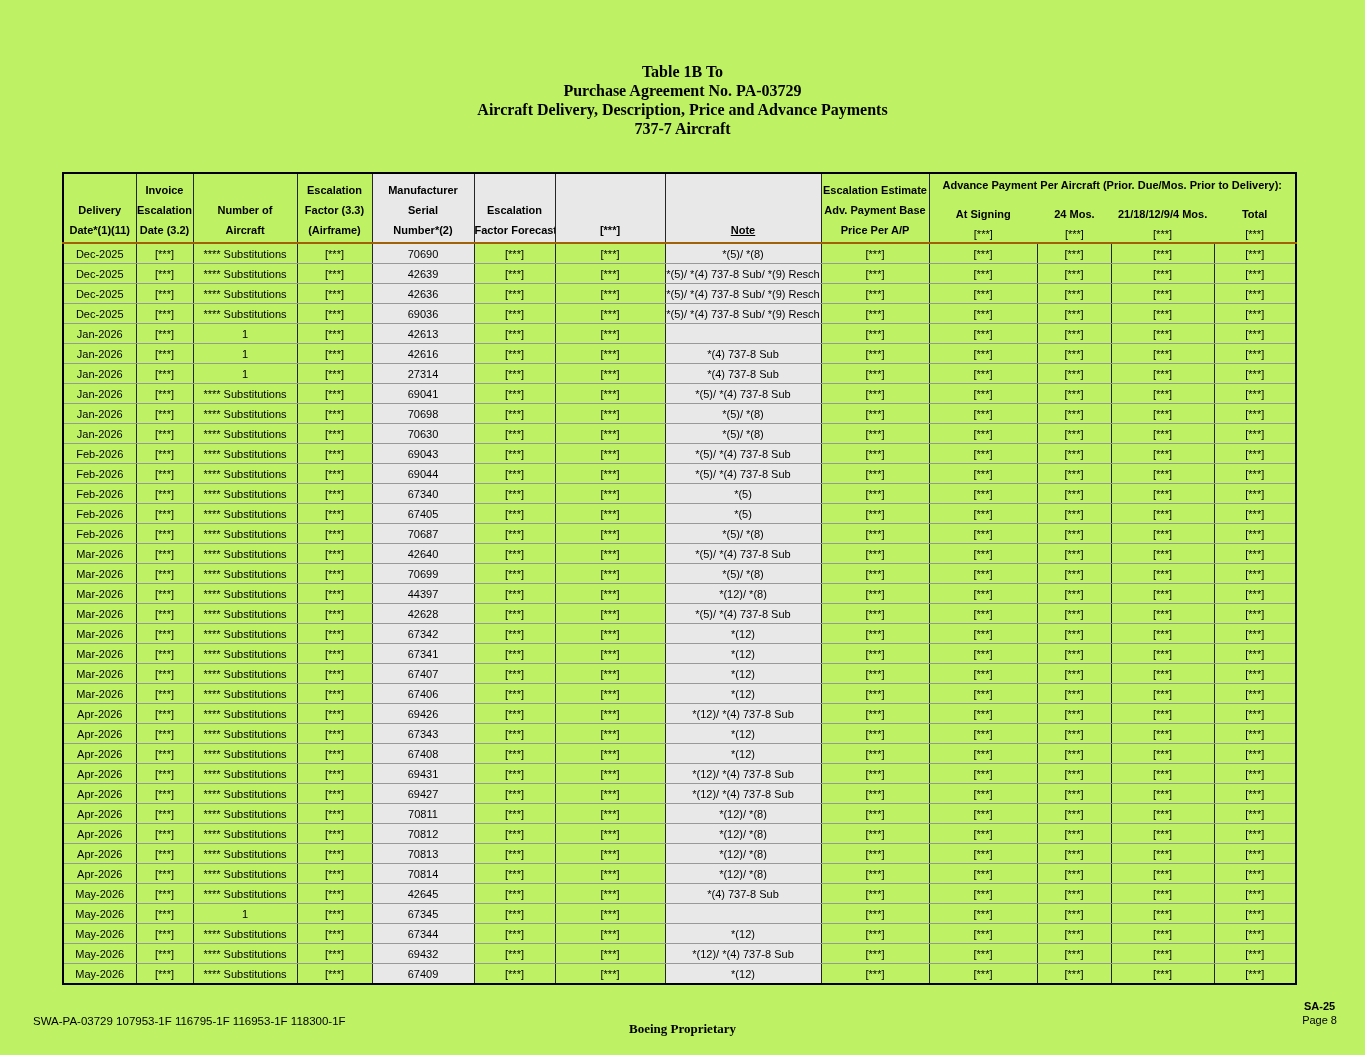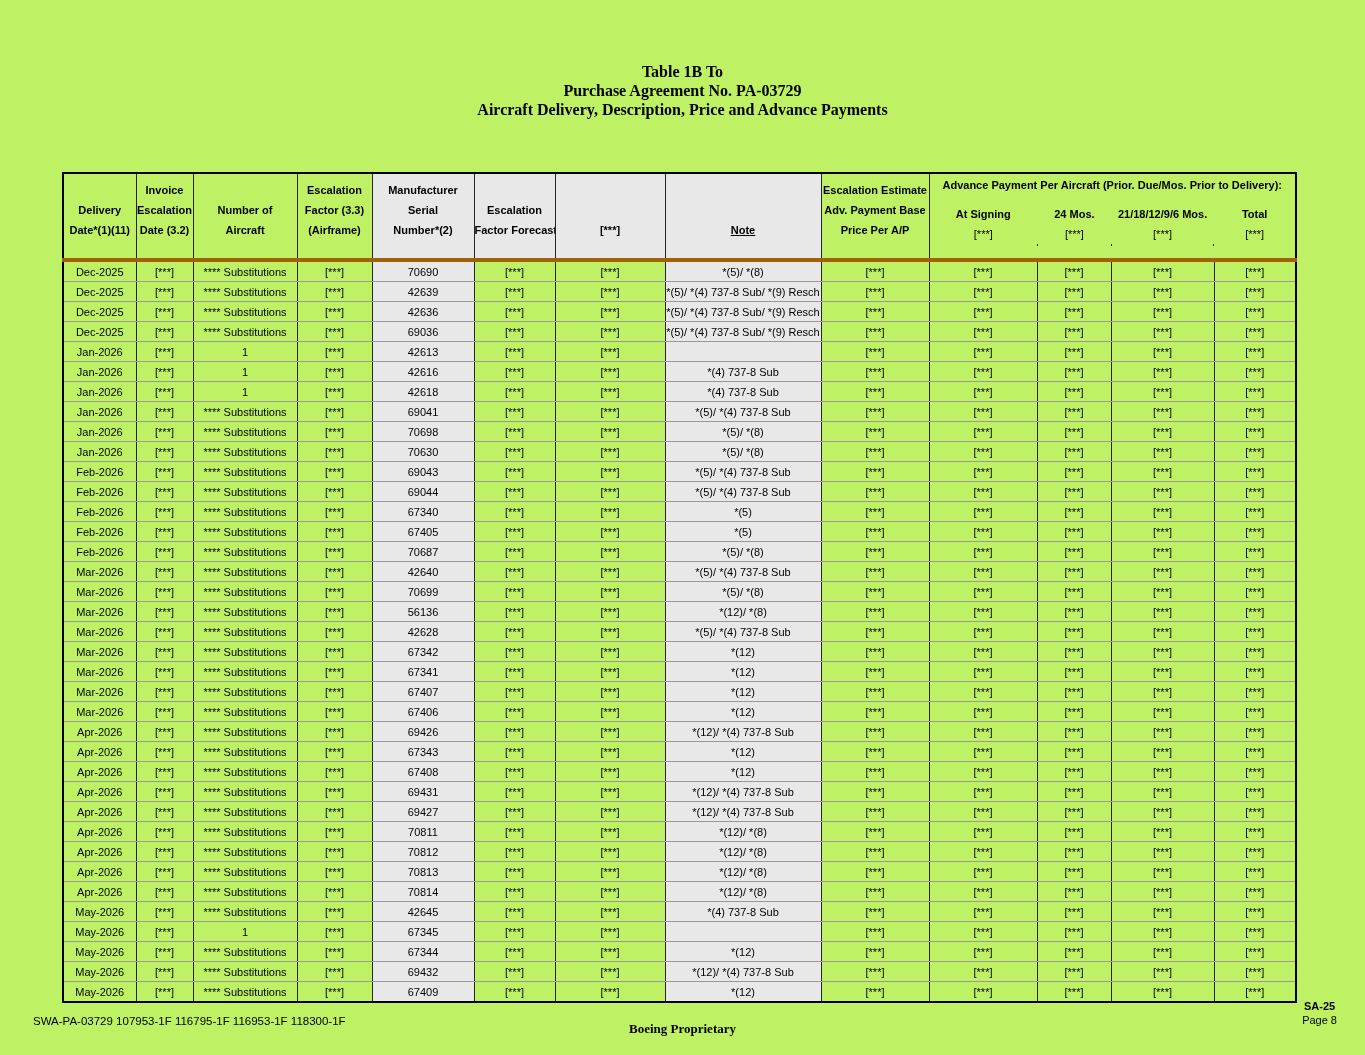--- a/index.html
+++ b/index.html
@@ -27,23 +27,23 @@
     padding:0;margin:0;
     font-size:11px;
     overflow:hidden;white-space:nowrap;
     border-right:1px solid #262626;
   }
   table.main th{
     height:66px;
     font-weight:bold;
     vertical-align:bottom;
     text-align:center;
-    border-bottom:4px solid #a16207;
+    border-bottom:2px solid #a16207;
     line-height:20px;
-    padding-bottom:18px;
+    padding-bottom:2px;
   }
   table.main td{
     height:19px;
     text-align:center;
     border-bottom:1px solid #999999;
   }
   th.shaded, td.shaded{background:#e8e8e8;}
   th.note-h{text-align:left;padding-left:4px;text-decoration:underline;}
   td.col8{text-align:left;padding-left:4px;}
   th.adv-group{vertical-align:top;padding:0;}
@@ -76,20 +76,21 @@
 </style>
 </head>
 <body>
 
 <div class="page">
 
   <div class="doc-title">
     <span class="hline">Table 1B To</span>
     <span class="hline">Purchase Agreement No. PA-03729</span>
     <span class="hline">Aircraft Delivery, Description, Price and Advance Payments</span>
+    <span class="hline">737-7 Aircraft</span>
   </div>
 
   <table class="main">
     <colgroup>
       <col style="width:73px">
         <col style="width:57px">
         <col style="width:104px">
         <col style="width:75px">
       <col style="width:102px">
         <col style="width:81px">
@@ -146,21 +147,21 @@
           <div class="adv-cells">
             <div class="adv-cell" style="width:108px">
               <span class="adv-label">At Signing</span>
               <span class="adv-value">[***]</span>
             </div>
             <div class="adv-cell" style="width:74px">
               <span class="adv-label">24 Mos.</span>
               <span class="adv-value">[***]</span>
             </div>
             <div class="adv-cell" style="width:103px">
-              <span class="adv-label">21/18/12/9/6 Mos.</span>
+              <span class="adv-label">21/18/12/9/4 Mos.</span>
               <span class="adv-value">[***]</span>
             </div>
             <div class="adv-cell" style="width:82px">
               <span class="adv-label">Total</span>
               <span class="adv-value">[***]</span>
             </div>
           </div>
         </th>
       </tr>
     </thead>
@@ -253,21 +254,21 @@
           <td class="col10">[***]</td>
           <td class="col11">[***]</td>
           <td class="col12">[***]</td>
           <td class="col13">[***]</td>
         </tr>
         <tr>
           <td class="col1">Jan-2026</td>
           <td class="col2">[***]</td>
           <td class="col3">1</td>
           <td class="col4">[***]</td>
-          <td class="col5 shaded">42618</td>
+          <td class="col5 shaded">27314</td>
           <td class="col6">[***]</td>
           <td class="col7">[***]</td>
           <td class="col8 shaded">*(4) 737-8 Sub</td>
           <td class="col9">[***]</td>
           <td class="col10">[***]</td>
           <td class="col11">[***]</td>
           <td class="col12">[***]</td>
           <td class="col13">[***]</td>
         </tr>
         <tr>
@@ -418,21 +419,21 @@
           <td class="col10">[***]</td>
           <td class="col11">[***]</td>
           <td class="col12">[***]</td>
           <td class="col13">[***]</td>
         </tr>
         <tr>
           <td class="col1">Mar-2026</td>
           <td class="col2">[***]</td>
           <td class="col3">**** Substitutions</td>
           <td class="col4">[***]</td>
-          <td class="col5 shaded">56136</td>
+          <td class="col5 shaded">44397</td>
           <td class="col6">[***]</td>
           <td class="col7">[***]</td>
           <td class="col8 shaded">*(12)/ *(8)</td>
           <td class="col9">[***]</td>
           <td class="col10">[***]</td>
           <td class="col11">[***]</td>
           <td class="col12">[***]</td>
           <td class="col13">[***]</td>
         </tr>
         <tr>

